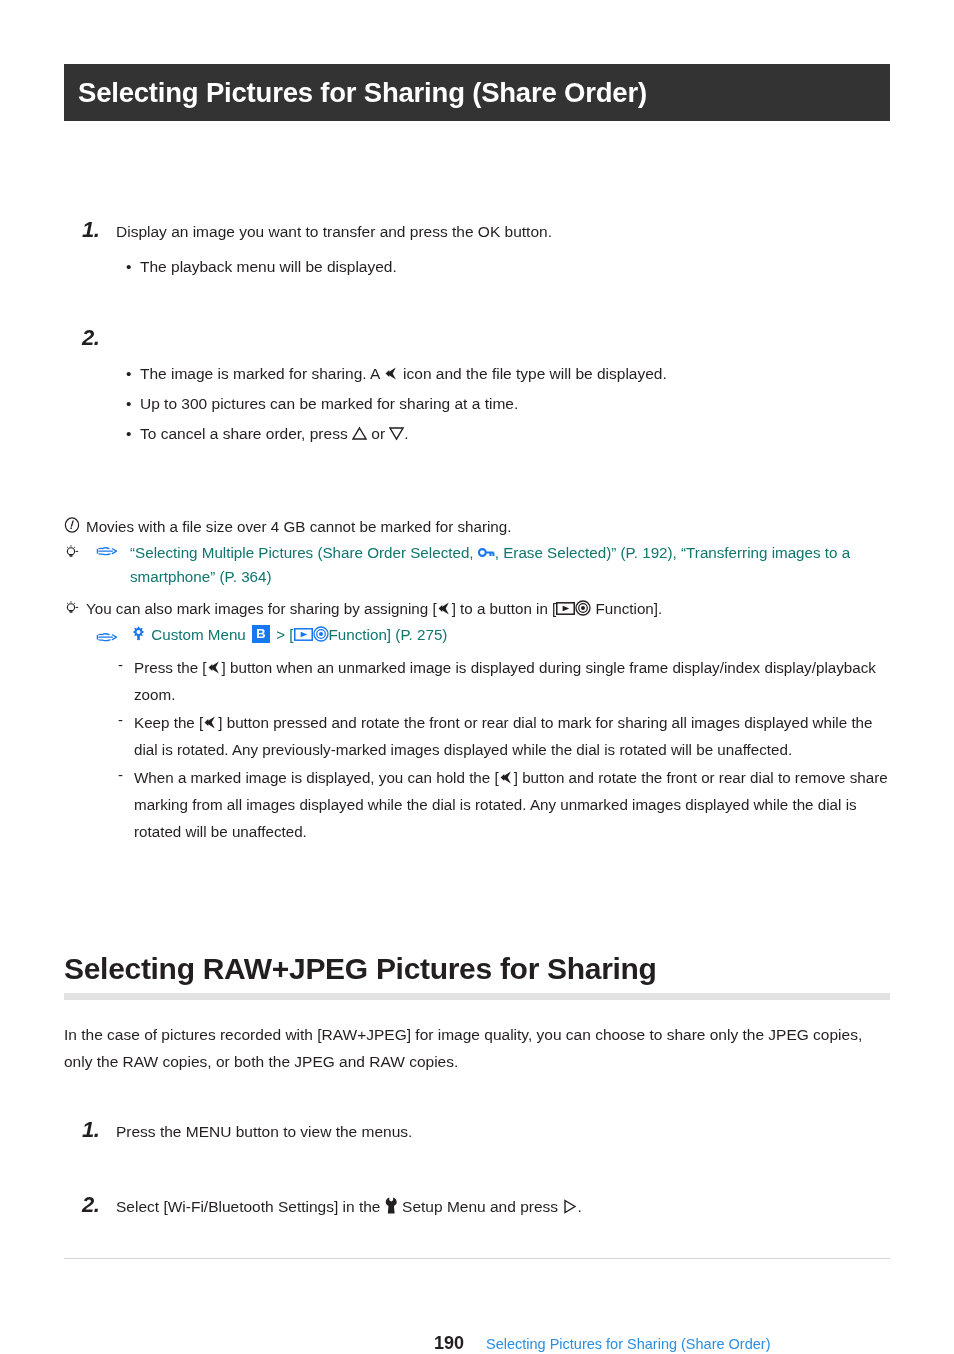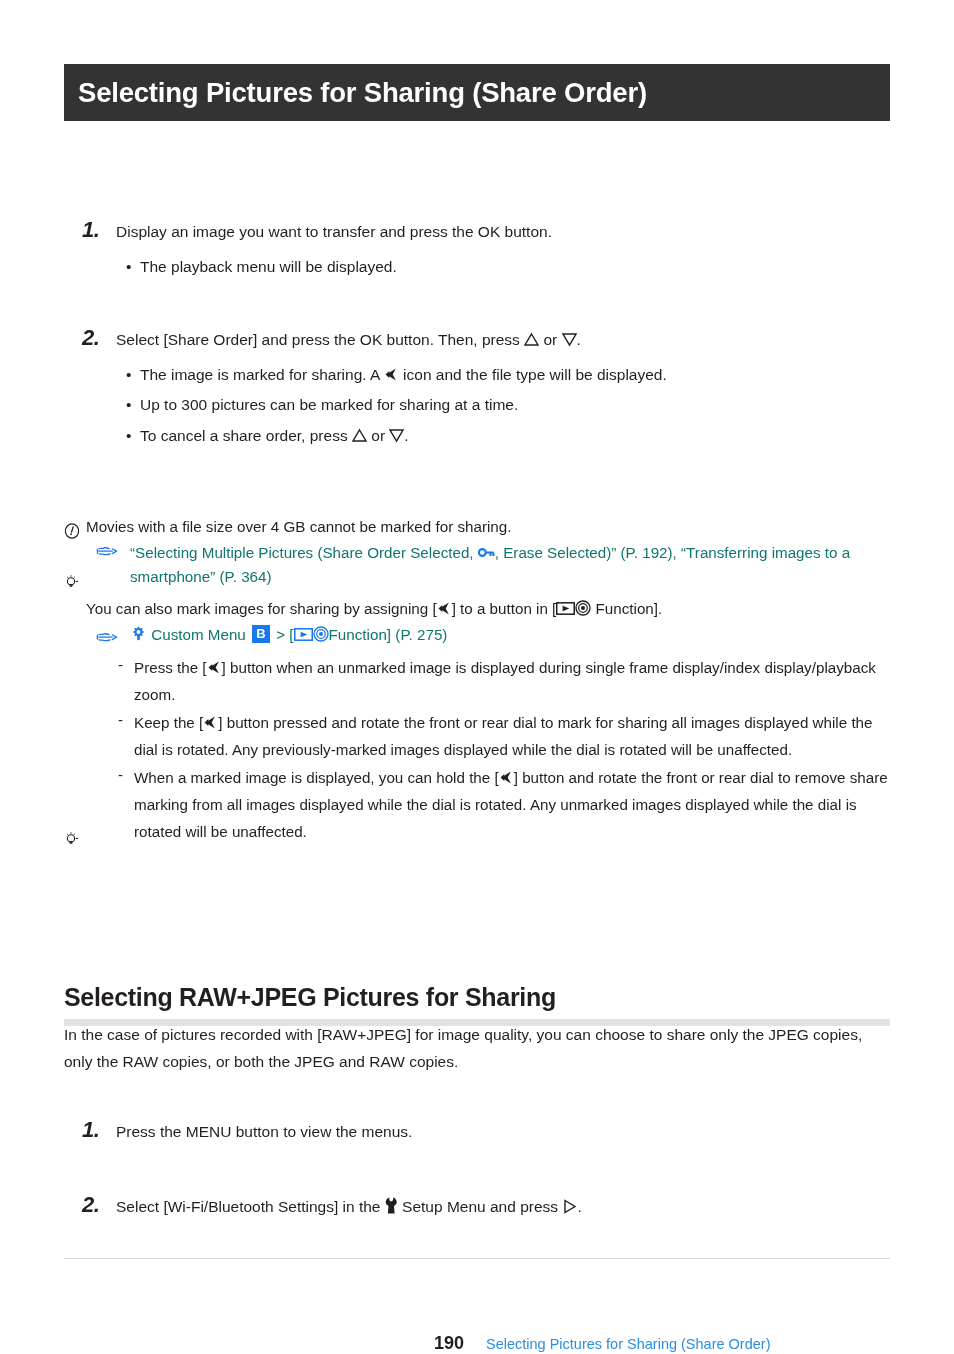--- a/index.html
+++ b/index.html
@@ -88,21 +88,21 @@
   
   .notes {
     position: absolute;
     left: 64px; top: 515px;
     width: 830px;
     font-size: 15.2px;
     line-height: 1.55;
   }
   .note-line {
     display: flex;
-    align-items: flex-end;
+    align-items: flex-start;
     margin-bottom: 2px;
   }
   .note-ico {
     flex: none;
     width: 22px;
     display: inline-flex;
     align-items: flex-start;
     justify-content: flex-start;
     padding-top: 2px;
   }
@@ -166,25 +166,24 @@
     color: #231f20;
   }
 
   
   .h2-wrap {
     position: absolute;
     left: 64px; top: 952px;
     width: 830px;
   }
   .h2-text {
-    font-size: 25px;
+    font-size: 30px;
     font-weight: bold;
     letter-spacing: -0.3px;
     color: #231f20;
-    margin-top: 31px;
   }
   .h2-rule {
     margin-top: 7px;
     height: 7px;
     width: 826px;
     background: #e2e2e2;
   }
 
   .para2 {
     position: absolute;
@@ -243,25 +242,20 @@
       <div class="step-text"><span>Display an image you want to transfer and press the </span><b>OK</b><span> button.</span></div>
     </div>
     <ul class="sub-list">
       <li><span class="dot">•</span><span>The playback menu will be displayed.</span></li>
     </ul>
   </div>
 
   <div class="step" style="top:326px;">
     <div class="step-row">
       <div class="step-num">2.</div>
-      <div class="step-text"><span>Select </span><b>[Share Order]</b><span> and press the </span><b>OK</b><span> button. Then, press </span><span class="ic"><svg width="15" height="15" viewBox="0 0 15 15">
-              <polygon points="7.5,2 14,13 1,13" fill="none" stroke="#231f20" stroke-width="1.4"></polygon>
-            </svg></span><span> or </span><span class="ic"><svg width="15" height="15" viewBox="0 0 15 15">
-              <polygon points="1,2 14,2 7.5,13" fill="none" stroke="#231f20" stroke-width="1.4"></polygon>
-            </svg></span><span>.</span></div>
     </div>
     <ul class="sub-list">
       <li><span class="dot">•</span><span>The image is marked for sharing. A </span><span class="ic"><svg width="15" height="15" viewBox="0 0 16 16">
               <path d="M12.6 1.6 L5.6 6.1 L5.6 4.2 L1.6 8 L5.6 11.8 L5.6 9.9 L12.6 14.4 L9.3 8 Z" fill="#231f20"></path>
             </svg></span><span> icon and the file type will be displayed.</span></li>
       <li><span class="dot">•</span><span>Up to 300 pictures can be marked for sharing at a time.</span></li>
       <li><span class="dot">•</span><span>To cancel a share order, press </span><span class="ic"><svg width="15" height="15" viewBox="0 0 15 15">
               <polygon points="7.5,2 14,13 1,13" fill="none" stroke="#231f20" stroke-width="1.4"></polygon>
             </svg></span><span>&nbsp;or&nbsp;</span><span class="ic"><svg width="15" height="15" viewBox="0 0 15 15">
               <polygon points="1,2 14,2 7.5,13" fill="none" stroke="#231f20" stroke-width="1.4"></polygon>

